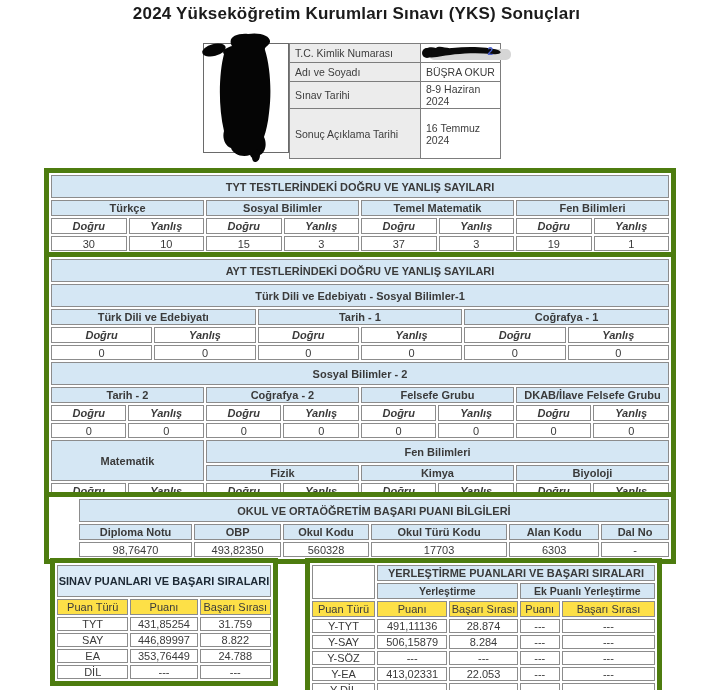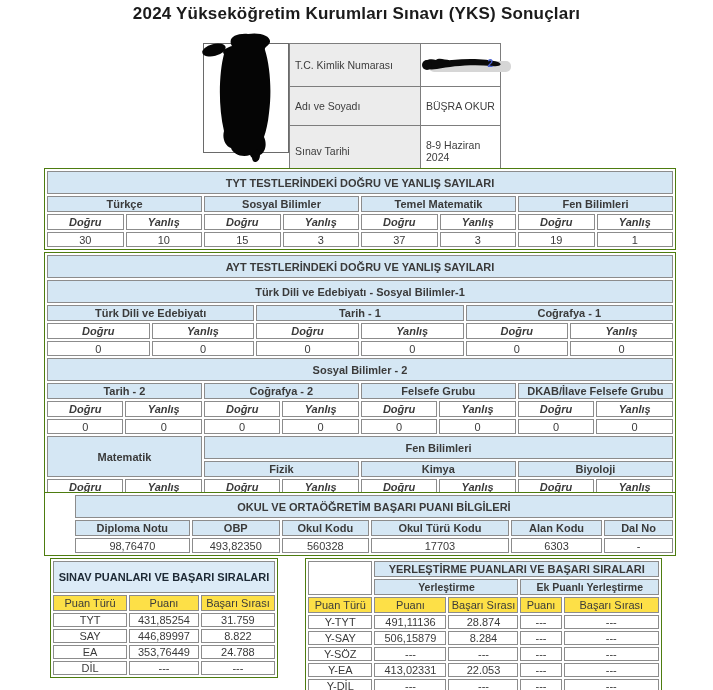--- a/index.html
+++ b/index.html
@@ -10,33 +10,33 @@
   .doc-title {
     position:absolute; top:4px; left:0; width:100%;
     text-align:center; font-size:17px; font-weight:bold; color:#1b1b1b; letter-spacing:.2px;
   }
 
   
   .identity { position:absolute; left:203px; top:43px; display:flex; align-items:flex-start; }
   .photo-box { width:84px; height:108px; border:1px solid #6a6a6a; position:relative; background:#fff; }
   .photo-box svg { position:absolute; left:-3px; top:-13px; overflow:visible; }
   .id-table { border-collapse:collapse; table-layout:fixed; width:212px; font-size:10.5px; }
-  .id-table td { border:1px solid #7d7d7d; padding:13px 5px; color:#3c3c3c; vertical-align:middle; }
+  .id-table td { border:1px solid #7d7d7d; padding:1px 5px; color:#3c3c3c; vertical-align:middle; }
   .id-table .lbl { background:#ececec; width:120px; }
   .id-table .val { background:#ffffff; }
   .id-r { height:19px; }
   .id-r-last { height:50px; }
   .redaction-wrap { position:relative; height:16px; }
   .redaction-wrap svg { position:absolute; left:-4px; top:0; }
   .redaction-2 { position:absolute; right:2px; top:1px; color:#4a5fd0; font-size:10px; font-weight:bold; }
 
   
   table.sec {
     position:absolute; border-collapse:separate; border-spacing:2px;
-    background:#ffffff; border:1px solid #4d7c0f; table-layout:fixed;
+    background:#ffffff; border:5px solid #4d7c0f; table-layout:fixed;
   }
   table.sec td {
     border:1px solid #8c8c8c; text-align:center; vertical-align:middle;
     font-size:11px; color:#3a3a3a; padding:0; overflow:hidden; white-space:nowrap;
   }
   td.hd { background:#d5e7f4; font-weight:bold; color:#1d2935; }
   td.wh { background:#ffffff; font-weight:bold; color:#444;font-style:italic; }
   td.t1 { font-size:13.5px; height:21px; }      
   td.t2 { font-size:14px;  height:21px; }       
   td.gh { font-size:10.5px; height:14px; }      

